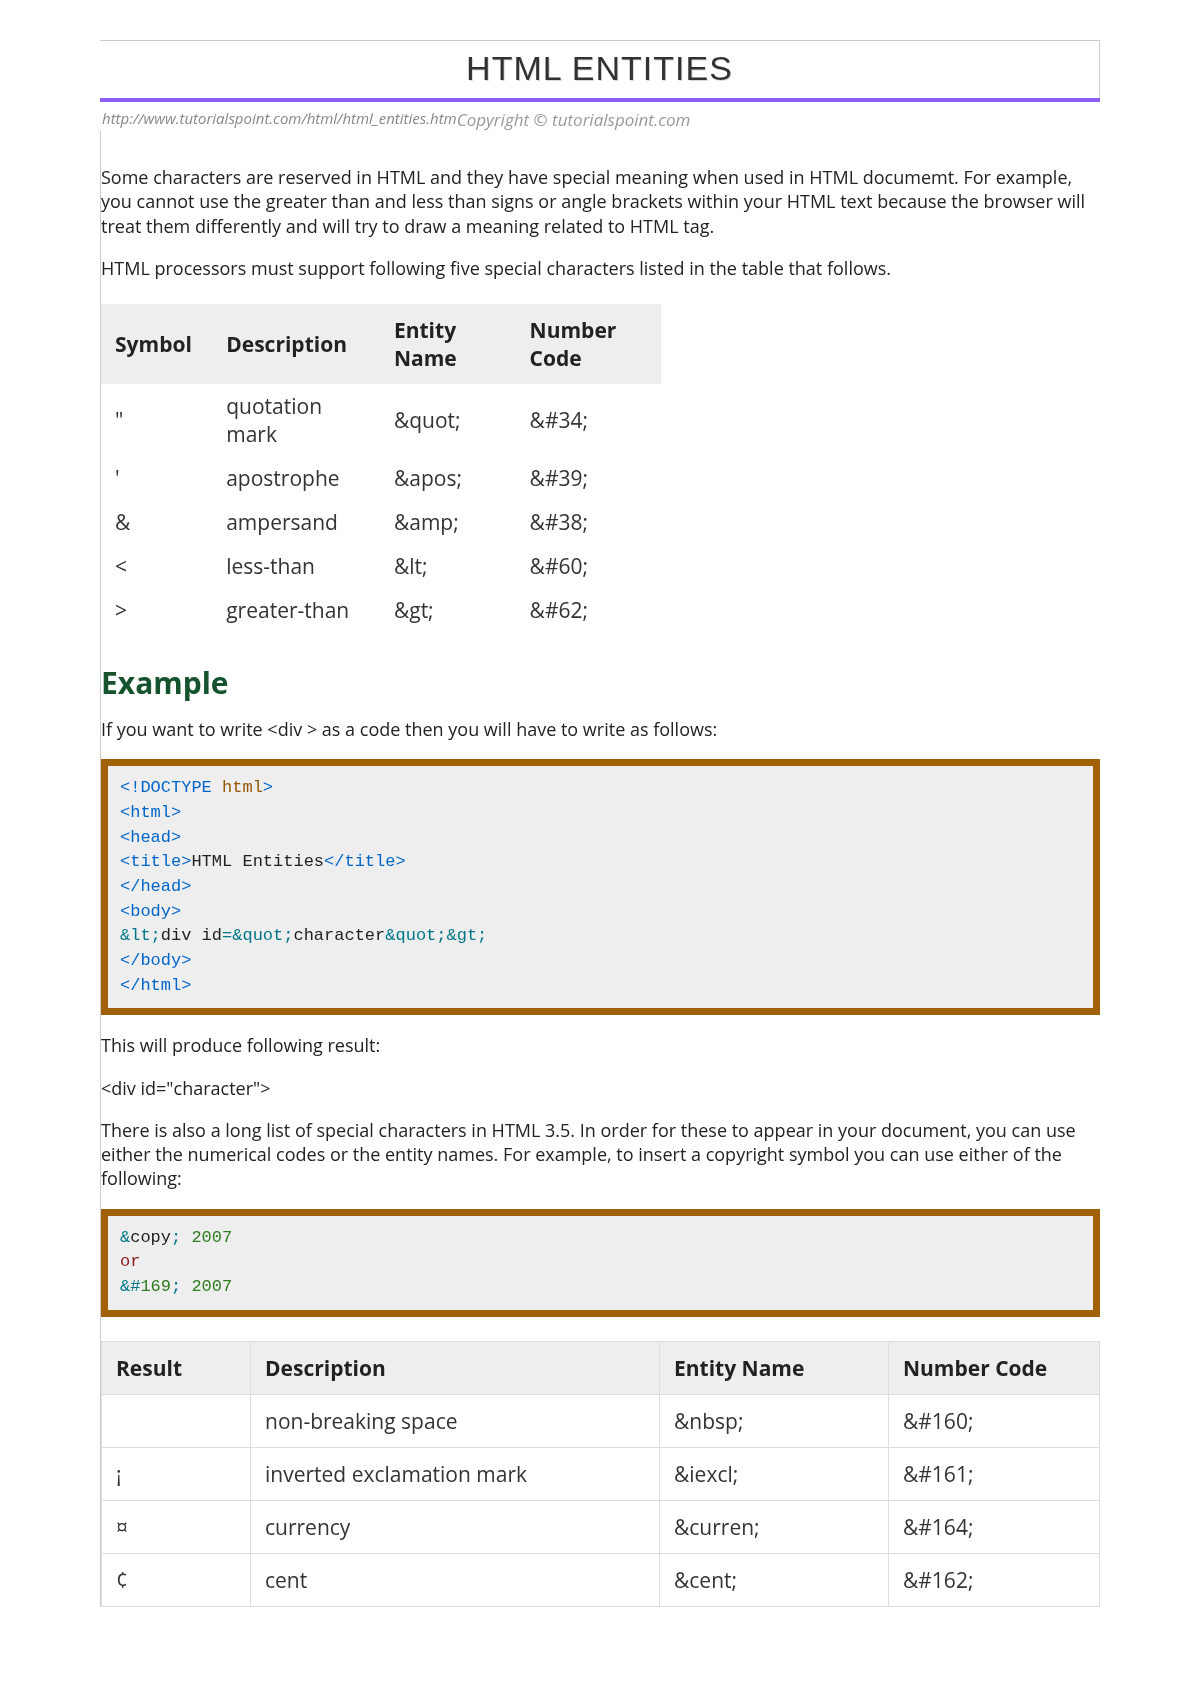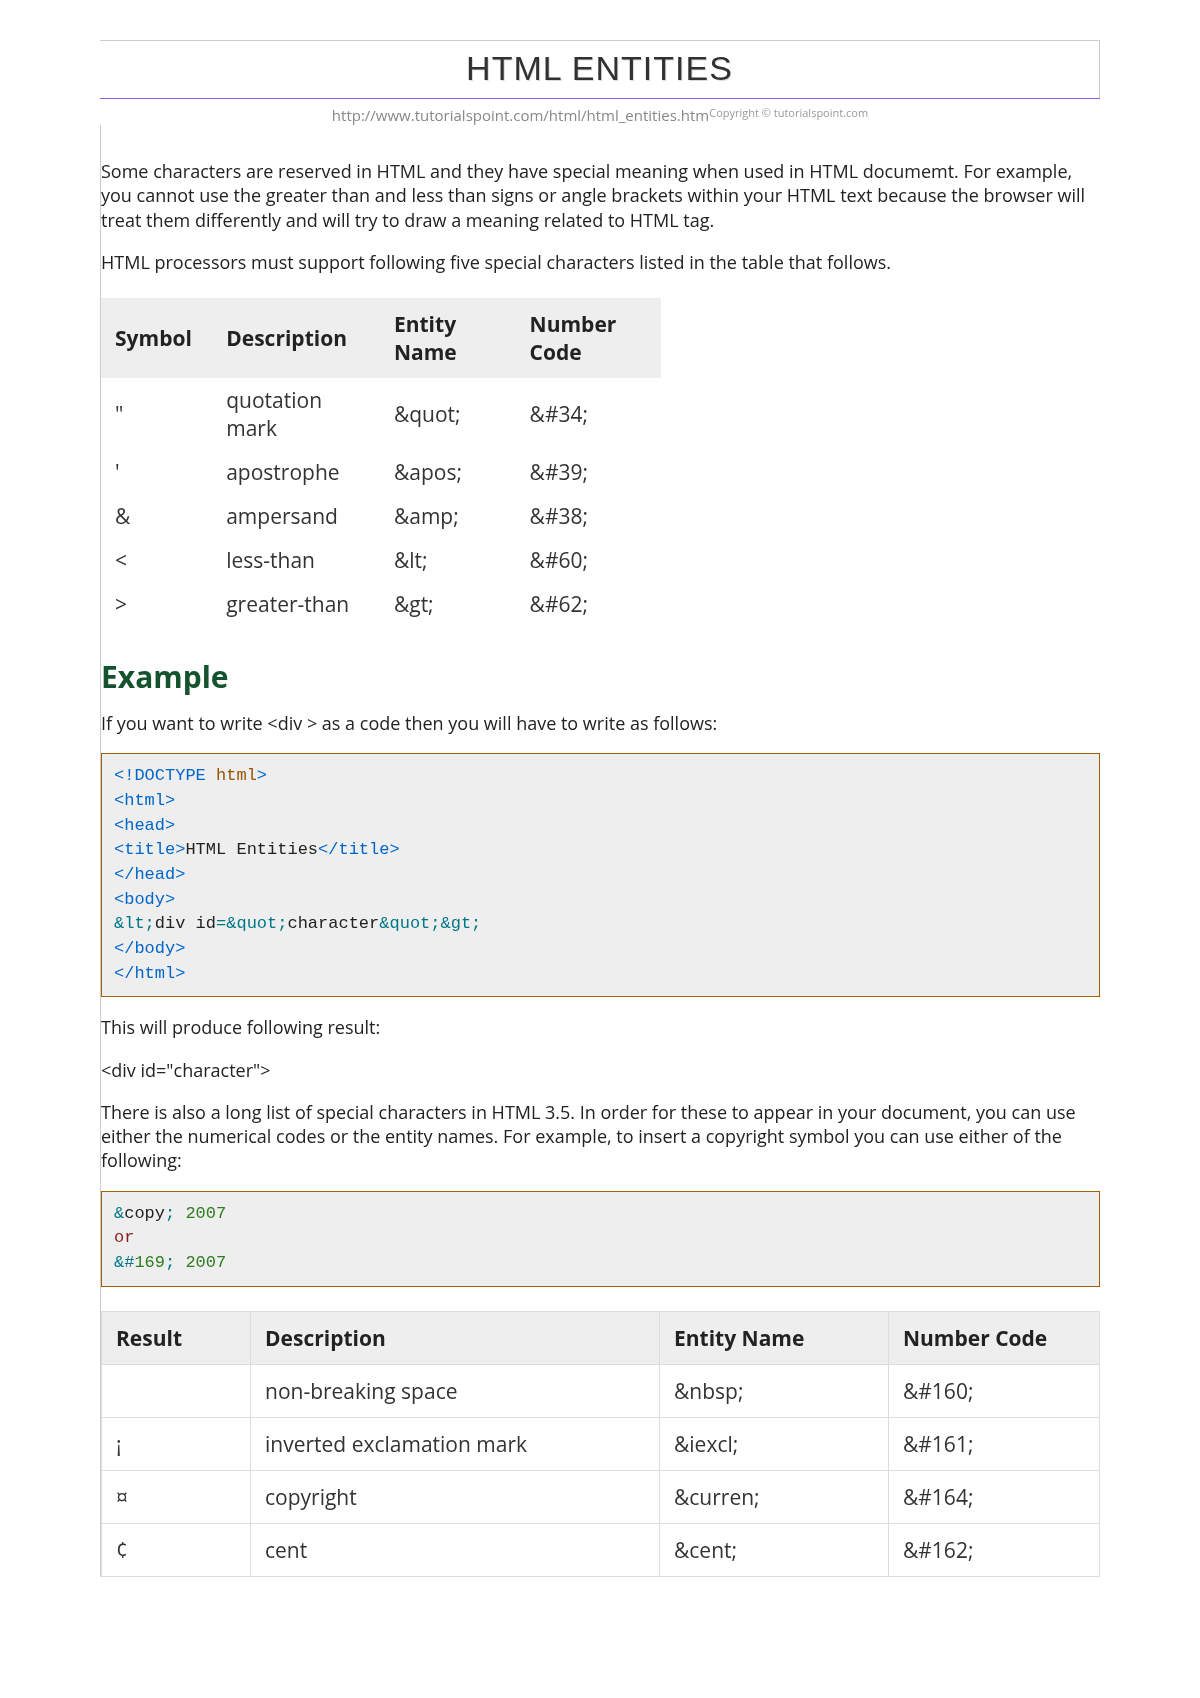--- a/index.html
+++ b/index.html
@@ -25,29 +25,30 @@
   .headbox h1 {
     margin: 0;
     font-size: 34px;
     font-weight: 400;
     letter-spacing: 1px;
     color: #313131;
     text-shadow: 1px 1px 0 rgba(0,0,0,0.15);
     font-family: "Helvetica Neue", Arial, sans-serif;
   }
   .subline {
-    border-top: 1px solid #8b5cf6;
+    border-top: 4px solid #8b5cf6;
     font-size: 15px;
     color: #888;
     padding: 6px 2px 0 2px;
     display: flex;
-    justify-content: center;
+    justify-content: flex-start;
+    font-style: italic;
   }
   .subline .url { color: #888; }
-  .subline .copy { color: #999; font-size: 11px; }
+  .subline .copy { color: #999; font-size: 17px; }
   .content {
     border-left: 1px solid #ccc;
     padding: 34px 0 0 0;
   }
   .content p {
     font-size: 18px;
     line-height: 1.35;
     margin: 0 0 18px 0;
     color: #222;
   }
@@ -80,21 +81,21 @@
     border: 1px solid #ddd;
   }
   h2 {
     font-size: 30px;
     font-weight: 700;
     margin: 30px 0 14px 0;
     color: #14532d;
   }
   pre.code {
     background: #eee;
-    border: 1px solid #a16207;
+    border: 7px solid #a16207;
     padding: 10px 12px;
     font-family: "Courier New", monospace;
     font-size: 17px;
     line-height: 1.45;
     white-space: pre;
     margin: 10px 0 18px 0;
     overflow: hidden;
   }
   pre.code .t-blue   { color: #0066cc; }
   pre.code .t-brown  { color: #955500; }
@@ -204,21 +205,21 @@
           <td>&amp;#160;</td>
         </tr>
         <tr>
           <td>¡</td>
           <td>inverted exclamation mark</td>
           <td>&amp;iexcl;</td>
           <td>&amp;#161;</td>
         </tr>
         <tr>
           <td>¤</td>
-          <td>copyright</td>
+          <td>currency</td>
           <td>&amp;curren;</td>
           <td>&amp;#164;</td>
         </tr>
         <tr>
           <td>¢</td>
           <td>cent</td>
           <td>&amp;cent;</td>
           <td>&amp;#162;</td>
         </tr>
       </tbody>

